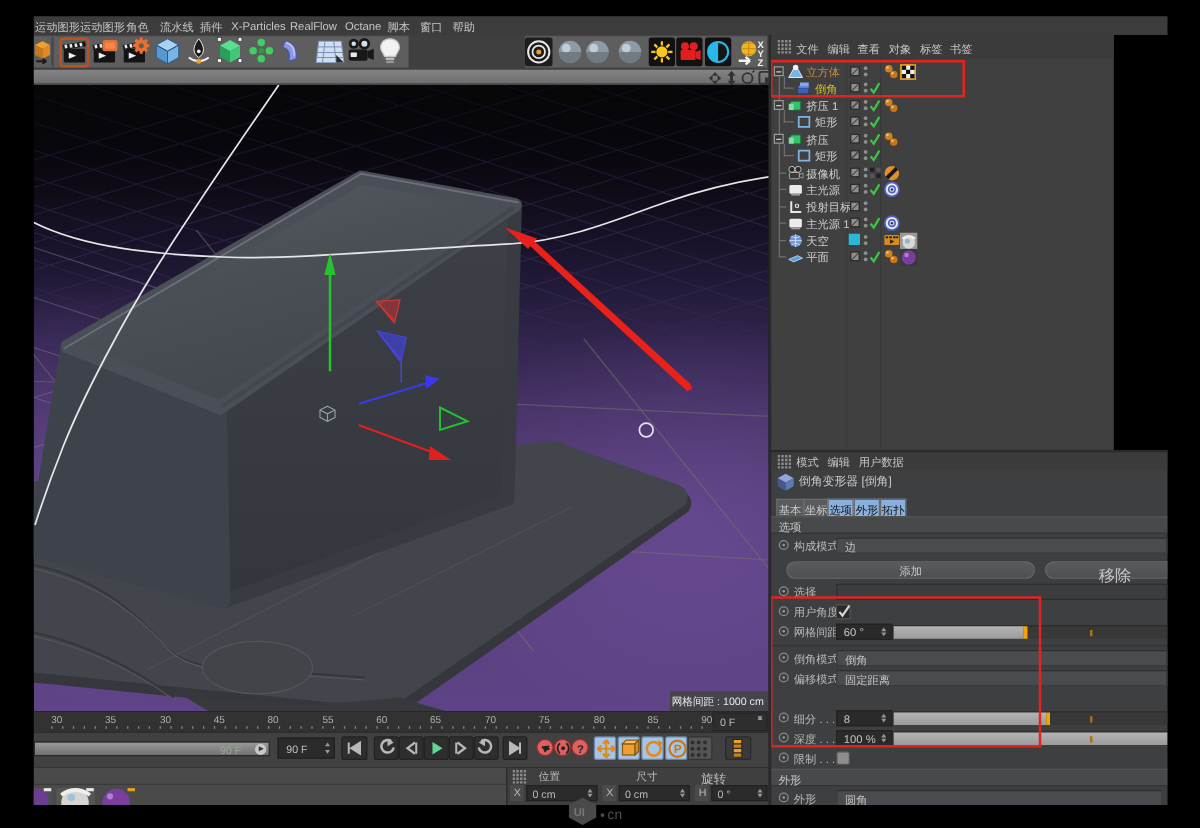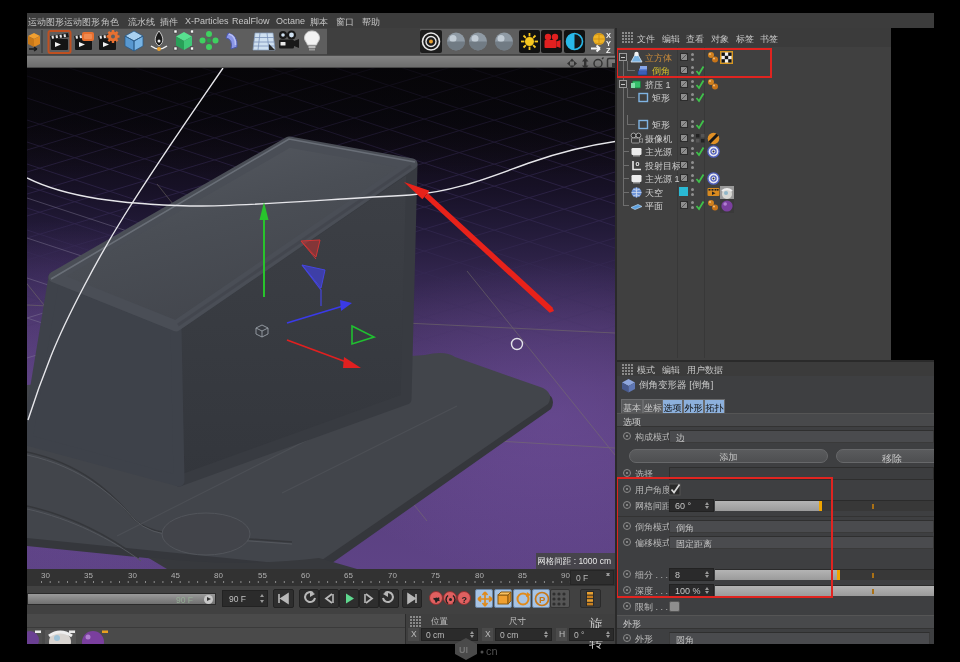--- a/index.html
+++ b/index.html
@@ -594,21 +594,21 @@
         <rect x="3" y="6" width="2" height="2" fill="#8a8a8a"></rect>
         <rect x="6" y="6" width="2" height="2" fill="#8a8a8a"></rect>
         <rect x="9" y="6" width="2" height="2" fill="#8a8a8a"></rect>
         <rect x="0" y="9" width="2" height="2" fill="#8a8a8a"></rect>
         <rect x="3" y="9" width="2" height="2" fill="#8a8a8a"></rect>
         <rect x="6" y="9" width="2" height="2" fill="#8a8a8a"></rect>
         <rect x="9" y="9" width="2" height="2" fill="#8a8a8a"></rect>
       </svg>
       <span class="abs" style="left:25px;top:2px;font-size:8.5px;color:#c0c0c0">位置</span>
       <span class="abs" style="left:103px;top:2px;font-size:8.5px;color:#c0c0c0">尺寸</span>
-      <span class="abs" style="left:183px;top:2px;font-size:14px;color:#c0c0c0">旋转</span>
+      <span class="abs" style="left:155px;top:2px;font-size:10px;color:#c0c0c0">旋转</span>
       <div class="lb" style="left:2px">X</div>
       <div class="fld" style="left:15px;width:57px">0 cm<span style="position:absolute;right:3px;top:2px;width:0;height:0;border-left:2.5px solid transparent;border-right:2.5px solid transparent;border-bottom:3.5px solid #999"></span><span style="position:absolute;right:3px;bottom:2px;width:0;height:0;border-left:2.5px solid transparent;border-right:2.5px solid transparent;border-top:3.5px solid #999"></span></div>
       <div class="lb" style="left:76px">X</div>
       <div class="fld" style="left:89px;width:57px">0 cm<span style="position:absolute;right:3px;top:2px;width:0;height:0;border-left:2.5px solid transparent;border-right:2.5px solid transparent;border-bottom:3.5px solid #999"></span><span style="position:absolute;right:3px;bottom:2px;width:0;height:0;border-left:2.5px solid transparent;border-right:2.5px solid transparent;border-top:3.5px solid #999"></span></div>
       <div class="lb" style="left:150px">H</div>
       <div class="fld" style="left:163px;width:45px">0 °<span style="position:absolute;right:3px;top:2px;width:0;height:0;border-left:2.5px solid transparent;border-right:2.5px solid transparent;border-bottom:3.5px solid #999"></span><span style="position:absolute;right:3px;bottom:2px;width:0;height:0;border-left:2.5px solid transparent;border-right:2.5px solid transparent;border-top:3.5px solid #999"></span></div>
     </div>
 
 <div class="abs om" id="omdiv">
       <div class="omhdr">
@@ -712,20 +712,41 @@
           <rect x="2" y="2.5" width="8.5" height="8" fill="none" stroke="#7fb3e2" stroke-width="1.4"></rect>
         </svg>
         <span class="nm" style="left:35px;color:#cfcfcf">矩形</span>
         <div class="abs" style="left:63px;top:2px;width:8px;height:8px;background:linear-gradient(135deg,#8e8e8e 42%,#565656 42%,#565656 58%,#8e8e8e 58%);border:0.5px solid #2c2c2c"></div>
         <div class="abs" style="left:74px;top:2px;width:3px;height:3px;border-radius:50%;background:#8f8f8f"></div>
         <div class="abs" style="left:74px;top:7px;width:3px;height:3px;border-radius:50%;background:#8f8f8f"></div>
         <svg class="abs" style="left:78px;top:1px" width="10" height="11">
           <path d="M1.5,6 L4,9 L8.5,1.5" stroke="#3fc24a" stroke-width="1.8" fill="none"></path>
         </svg>
       </div>
+      <div class="omrow" style="top:76.5px">
+        <div class="abs" style="left:2px;top:2.5px;width:8px;height:8px;background:#3a3a3a;border:1px solid #9a9a9a"></div>
+        <div class="abs" style="left:4px;top:6px;width:4px;height:1px;background:#ccc"></div>
+        <svg class="abs" style="left:13px;top:0px" width="13" height="13">
+          <rect x="2.5" y="3" width="8" height="7" rx="1" fill="#35c06a" stroke="#1a7a3c" stroke-width="0.8"></rect>
+          <rect x="1" y="5" width="4" height="5" fill="#7fe0a8"></rect>
+        </svg>
+        <span class="nm" style="left:28px;color:#cfcfcf">挤压</span>
+        <div class="abs" style="left:63px;top:2px;width:8px;height:8px;background:linear-gradient(135deg,#8e8e8e 42%,#565656 42%,#565656 58%,#8e8e8e 58%);border:0.5px solid #2c2c2c"></div>
+        <div class="abs" style="left:74px;top:2px;width:3px;height:3px;border-radius:50%;background:#8f8f8f"></div>
+        <div class="abs" style="left:74px;top:7px;width:3px;height:3px;border-radius:50%;background:#8f8f8f"></div>
+        <svg class="abs" style="left:78px;top:1px" width="10" height="11">
+          <path d="M1.5,6 L4,9 L8.5,1.5" stroke="#3fc24a" stroke-width="1.8" fill="none"></path>
+        </svg>
+        <svg class="abs" style="left:90px;top:0px" width="12" height="12">
+          <circle cx="4" cy="4" r="3" fill="#d0801e"></circle>
+          <circle cx="3" cy="3" r="1" fill="#f0c080"></circle>
+          <circle cx="8" cy="8.5" r="3" fill="#c87418"></circle>
+          <circle cx="7" cy="7.5" r="1" fill="#f0c080"></circle>
+        </svg>
+      </div>
       <div class="omrow" style="top:90px">
         <div class="abs" style="left:10px;top:-3px;width:1px;height:10px;background:#6e6e6e"></div>
         <div class="abs" style="left:10px;top:6px;width:8px;height:1px;background:#6e6e6e"></div>
         <svg class="abs" style="left:20px;top:0px" width="13" height="13">
           <rect x="2" y="2.5" width="8.5" height="8" fill="none" stroke="#7fb3e2" stroke-width="1.4"></rect>
         </svg>
         <span class="nm" style="left:35px;color:#cfcfcf">矩形</span>
         <div class="abs" style="left:63px;top:2px;width:8px;height:8px;background:linear-gradient(135deg,#8e8e8e 42%,#565656 42%,#565656 58%,#8e8e8e 58%);border:0.5px solid #2c2c2c"></div>
         <div class="abs" style="left:74px;top:2px;width:3px;height:3px;border-radius:50%;background:#8f8f8f"></div>
         <div class="abs" style="left:74px;top:7px;width:3px;height:3px;border-radius:50%;background:#8f8f8f"></div>
@@ -898,21 +919,21 @@
       <div class="tab sel" style="left:87px;width:21px">拓扑</div>
       <div class="sect" style="top:51px">
         <span class="abs" style="left:6px;top:2px">选项</span>
       </div>
       <div class="arow" style="top:67px">
         <div class="radio"></div>
         <span class="albl">构成模式</span>
         <div class="dropd" style="left:52px;right:0">边</div>
       </div>
       <div class="abs" style="left:12px;top:87px;width:199px;height:14px;background:linear-gradient(#5a5b5d,#4e4f51);border:1px solid #67686a;border-radius:7px;color:#c8c8c8;font-size:9px;text-align:center;padding-top:1px">添加</div>
-      <div class="abs" style="left:219px;top:87px;width:112px;height:14px;background:linear-gradient(#5a5b5d,#4e4f51);border:1px solid #67686a;border-radius:7px;color:#c8c8c8;font-size:10px;text-align:center;padding-top:2px">移除</div>
+      <div class="abs" style="left:219px;top:87px;width:112px;height:14px;background:linear-gradient(#5a5b5d,#4e4f51);border:1px solid #67686a;border-radius:7px;color:#c8c8c8;font-size:13px;text-align:center;padding-top:2px">移除</div>
       <div class="arow" style="top:104px">
         <div class="radio"></div>
         <span class="albl">选择</span>
         <div class="dropd" style="left:52px;right:0;background:#3c3d3f;border-color:#2e2e2e"></div>
       </div>
       <div class="arow" style="top:120px">
         <div class="radio"></div>
         <span class="albl">用户角度</span>
         <svg class="abs" style="left:52px;top:1px" width="13" height="13">
           <rect x="0" y="1" width="11" height="11" fill="#2a2a2a" stroke="#555" stroke-width="1"></rect>

